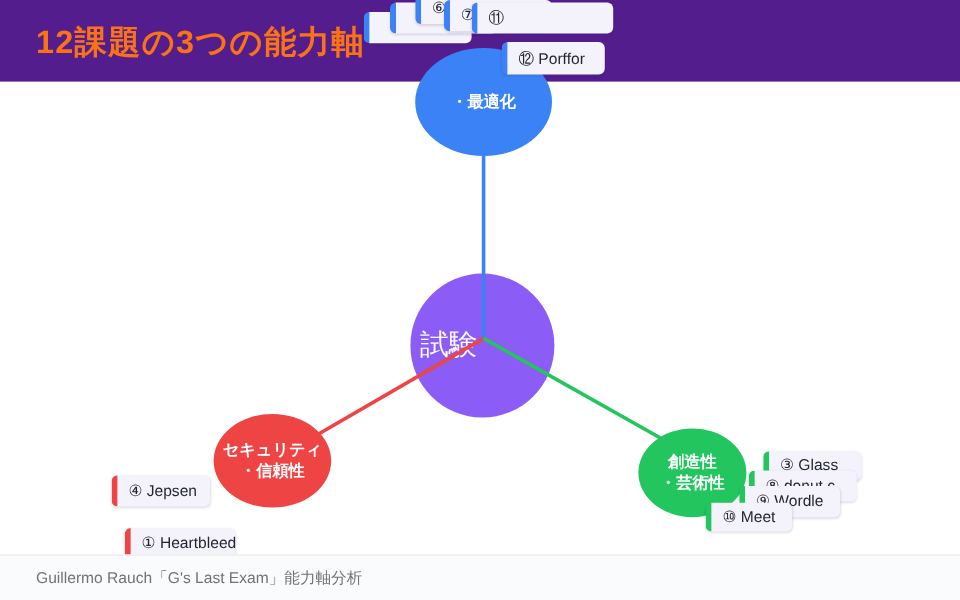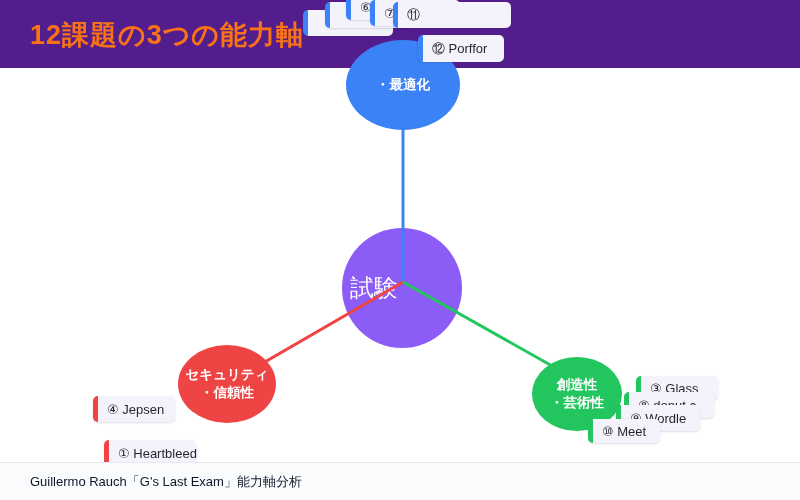--- a/index.html
+++ b/index.html
@@ -52,21 +52,21 @@
     white-space:nowrap;
   }
   .chip-label{font-size:13px;color:#1f2430;}
 
   
   .footer{
     position:absolute;left:0;top:462px;width:800px;height:38px;
     background:#fafbfc;border-top:1px solid #e9e9ef;z-index:6;
     display:flex;align-items:center;box-sizing:border-box;padding-left:30px;
   }
-  .footer-caption{font-size:13px;color:#0f172a;}
+  .footer-caption{font-size:13px;color:#737373;}
 </style>
 </head>
 <body>
 
 <div class="header" style="background: rgb(84, 29, 142);">
   <div class="page-title">12課題の3つの能力軸</div>
 </div>
 
 <div class="center-node" style="background: rgb(139, 92, 246);">
   <div class="center-line2">試験</div>

